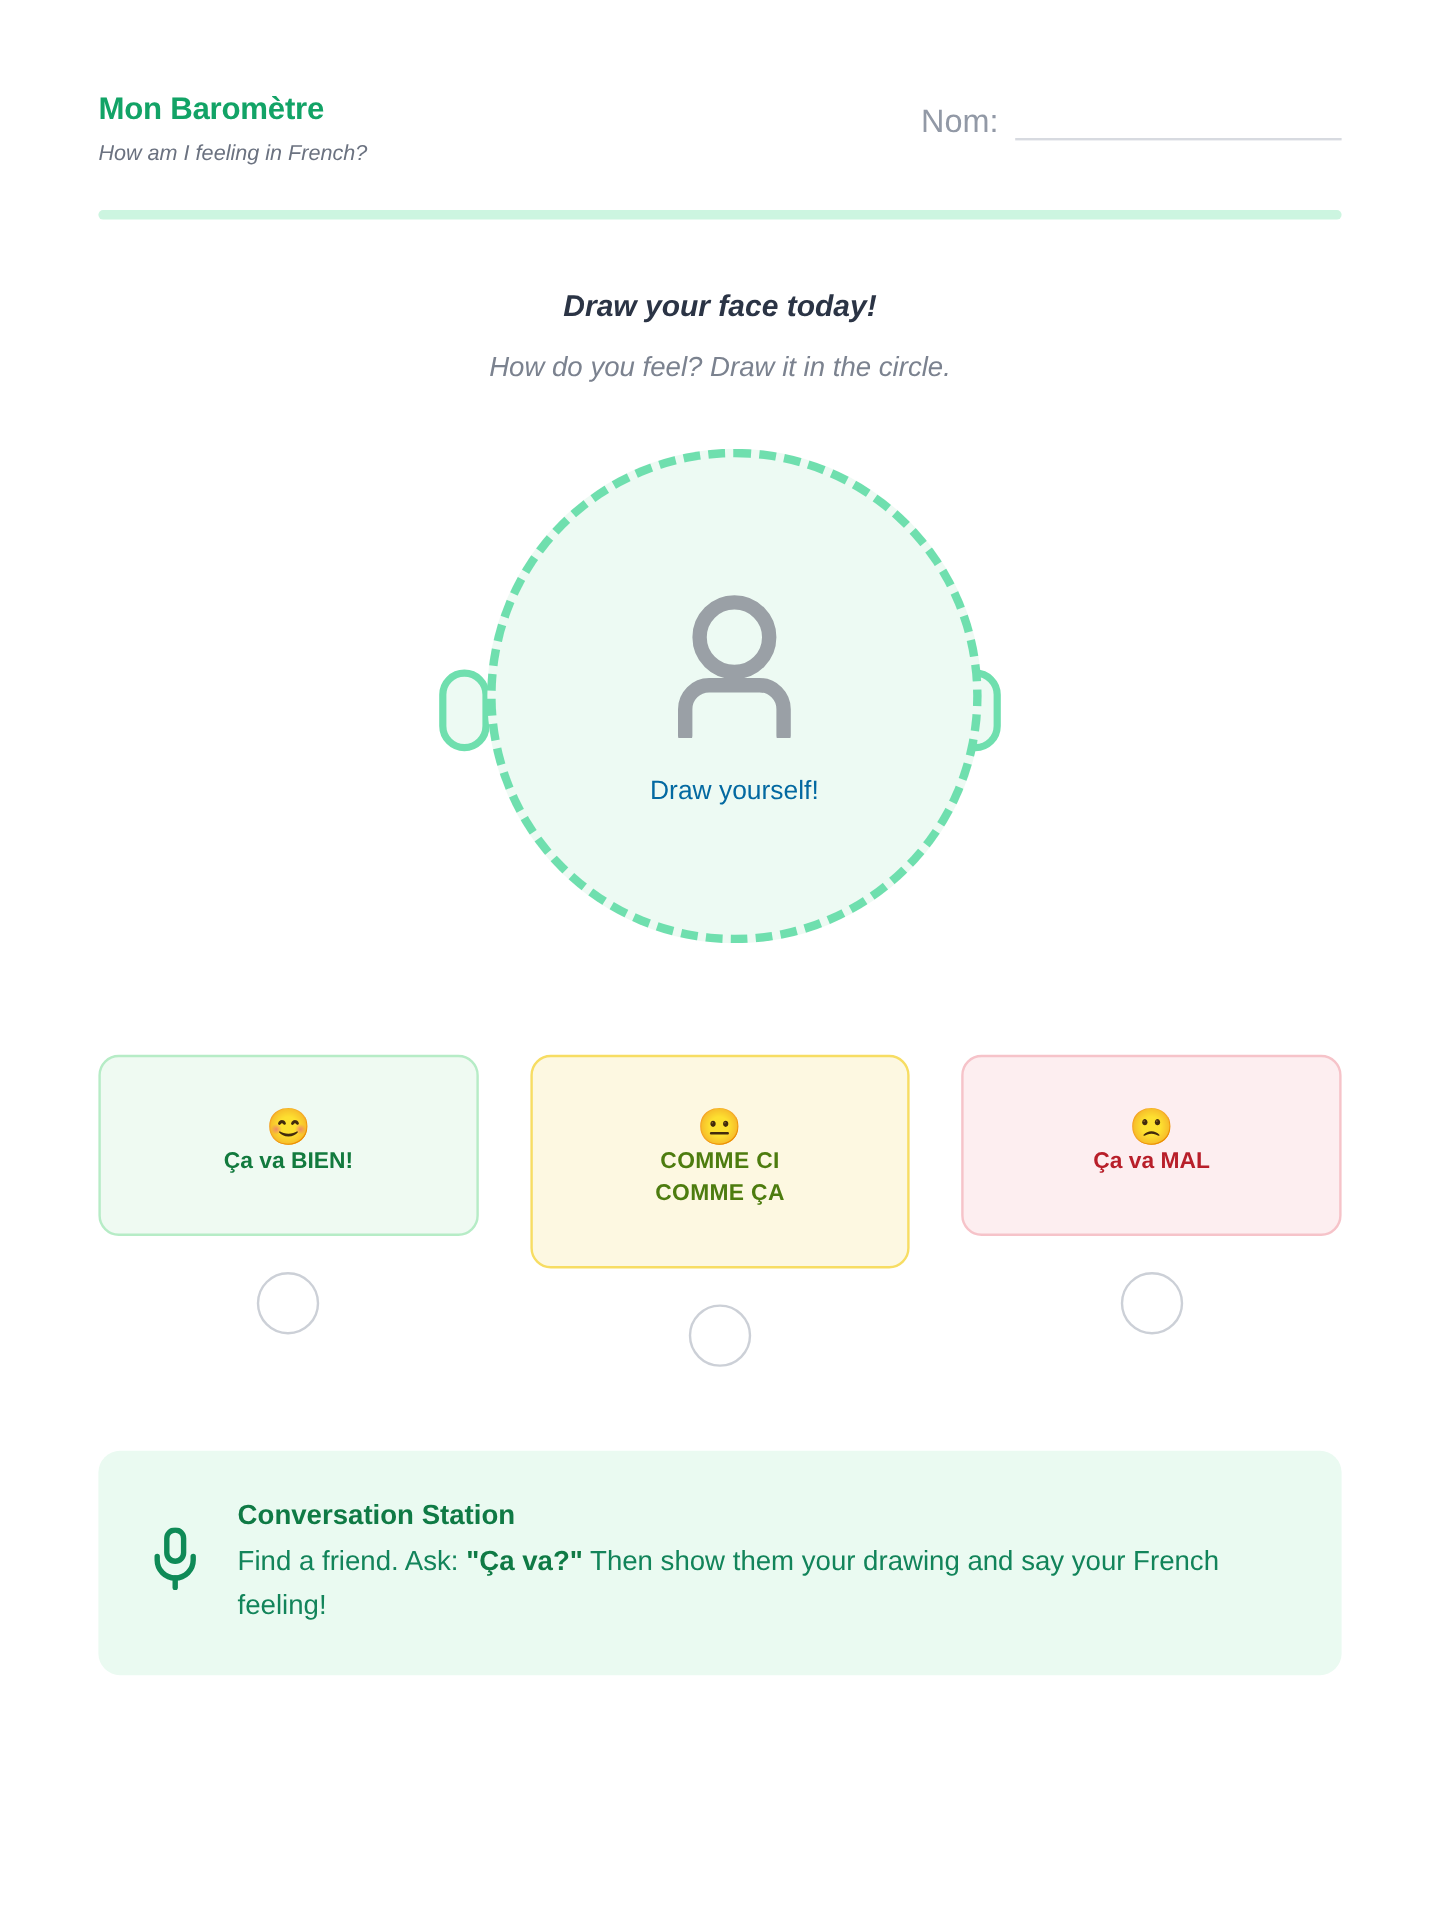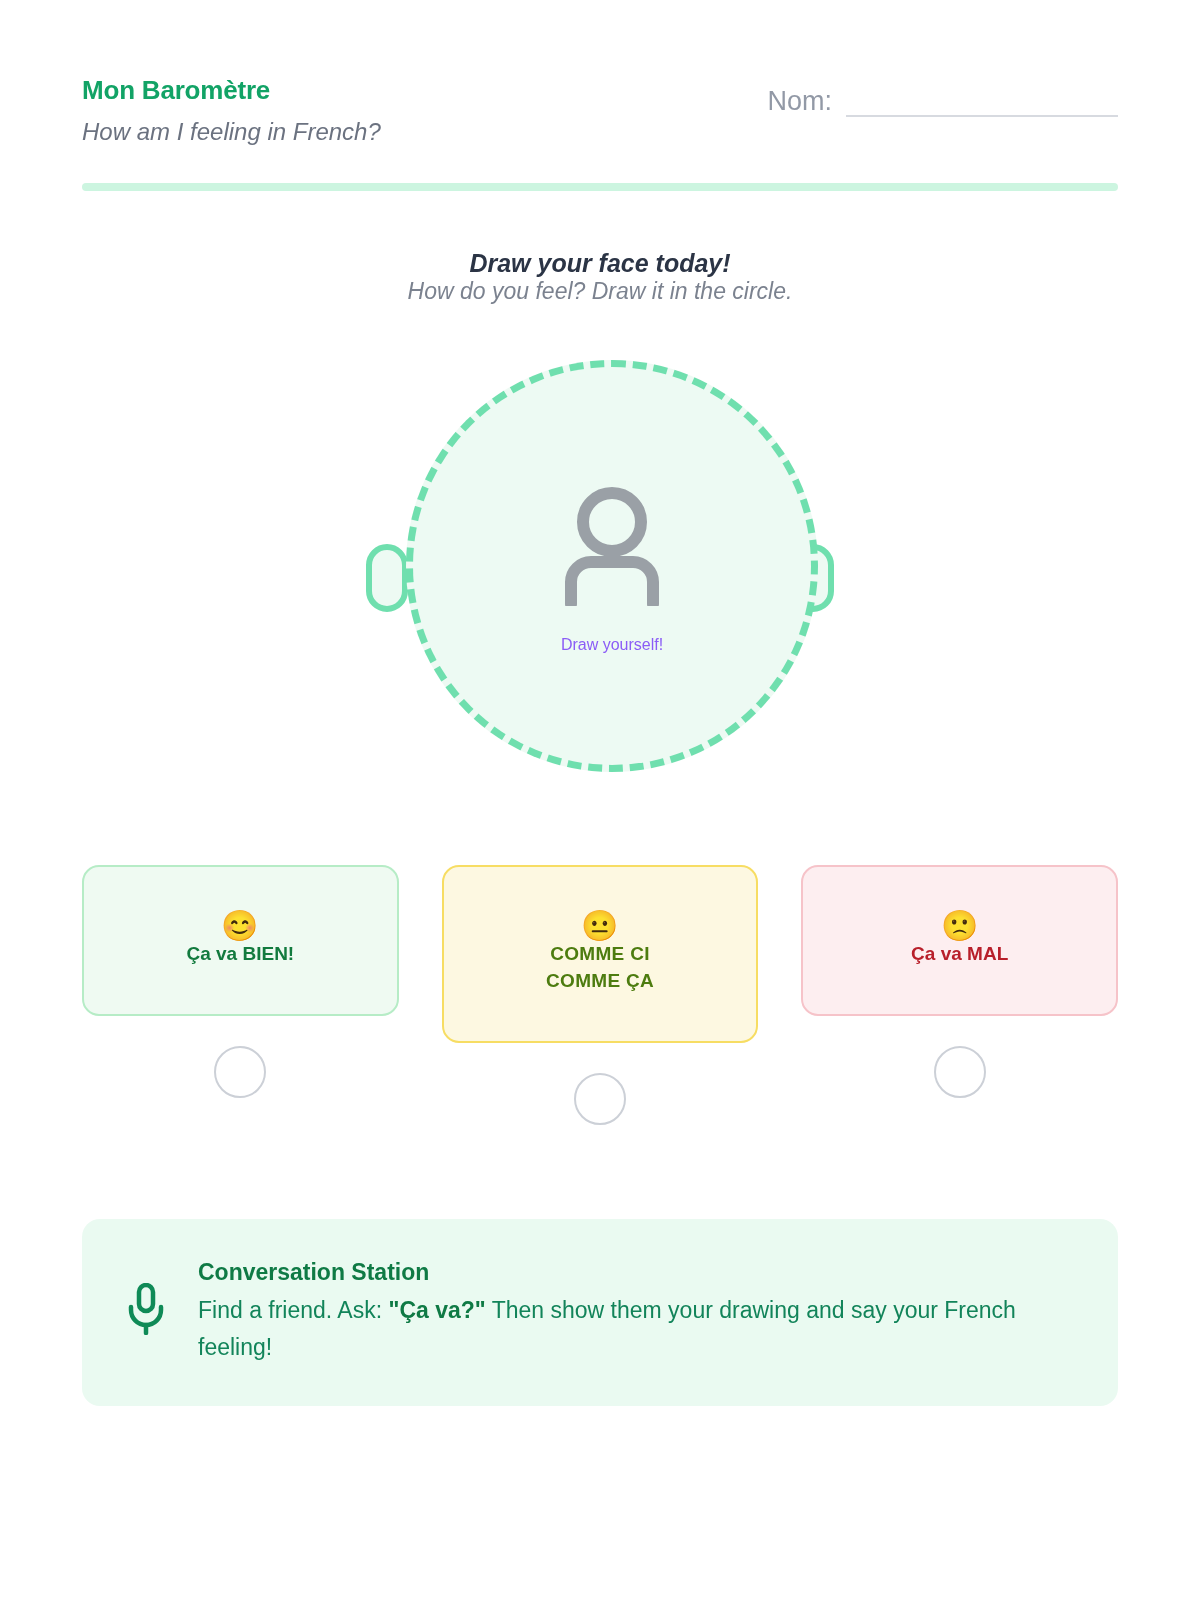--- a/index.html
+++ b/index.html
@@ -32,21 +32,21 @@
 
   .worksheet-title {
     font-size: 26px;
     font-weight: bold;
     color: #12A366;
     letter-spacing: -0.2px;
     line-height: 1.25;
   }
 
   .worksheet-subtitle {
-    font-size: 24px;
+    font-size: 18px;
     font-style: italic;
     color: #6b7280;
     margin-top: 9px;
     line-height: 1.3;
   }
 
   .name-block {
     display: flex;
     align-items: flex-end;
     gap: 14px;
@@ -78,20 +78,21 @@
 
   .instr-title {
     font-size: 25px;
     font-weight: bold;
     color: #2b3445;
   }
 
   .instr-sub {
     font-size: 23px;
     color: #7b828f;
+    margin-top: 22px;
   }
 
   
   .face-area {
     position: relative;
     width: 500px;
     height: 445px;
     margin: 55px auto 0;
   }
 
@@ -107,22 +108,22 @@
     display: flex;
     flex-direction: column;
     align-items: center;
     justify-content: center;
   }
 
   .person-icon { margin-top: 4px; }
 
   .draw-label {
     margin-top: 26px;
-    font-size: 16px;
-    color: #8b5cf6;
+    font-size: 22px;
+    color: #0369a1;
   }
 
   .ear {
     position: absolute;
     top: 184px;
     width: 42px;
     height: 68px;
     border: 6px solid #6fdfae;
     border-radius: 22px;
     background: #edfaf3;
@@ -181,21 +182,21 @@
     margin-top: 30px;
     width: 52px;
     height: 52px;
     border-radius: 50%;
     border: 2px solid #ccd0d7;
     background: #ffffff;
   }
 
   
   .conversation {
-    margin-top: 94px;
+    margin-top: 70px;
     background: #eafaf1;
     border-radius: 18px;
     padding: 38px 44px 40px;
     display: flex;
     align-items: flex-start;
     gap: 32px;
   }
 
   .mic-wrap {
     flex: 0 0 auto;

